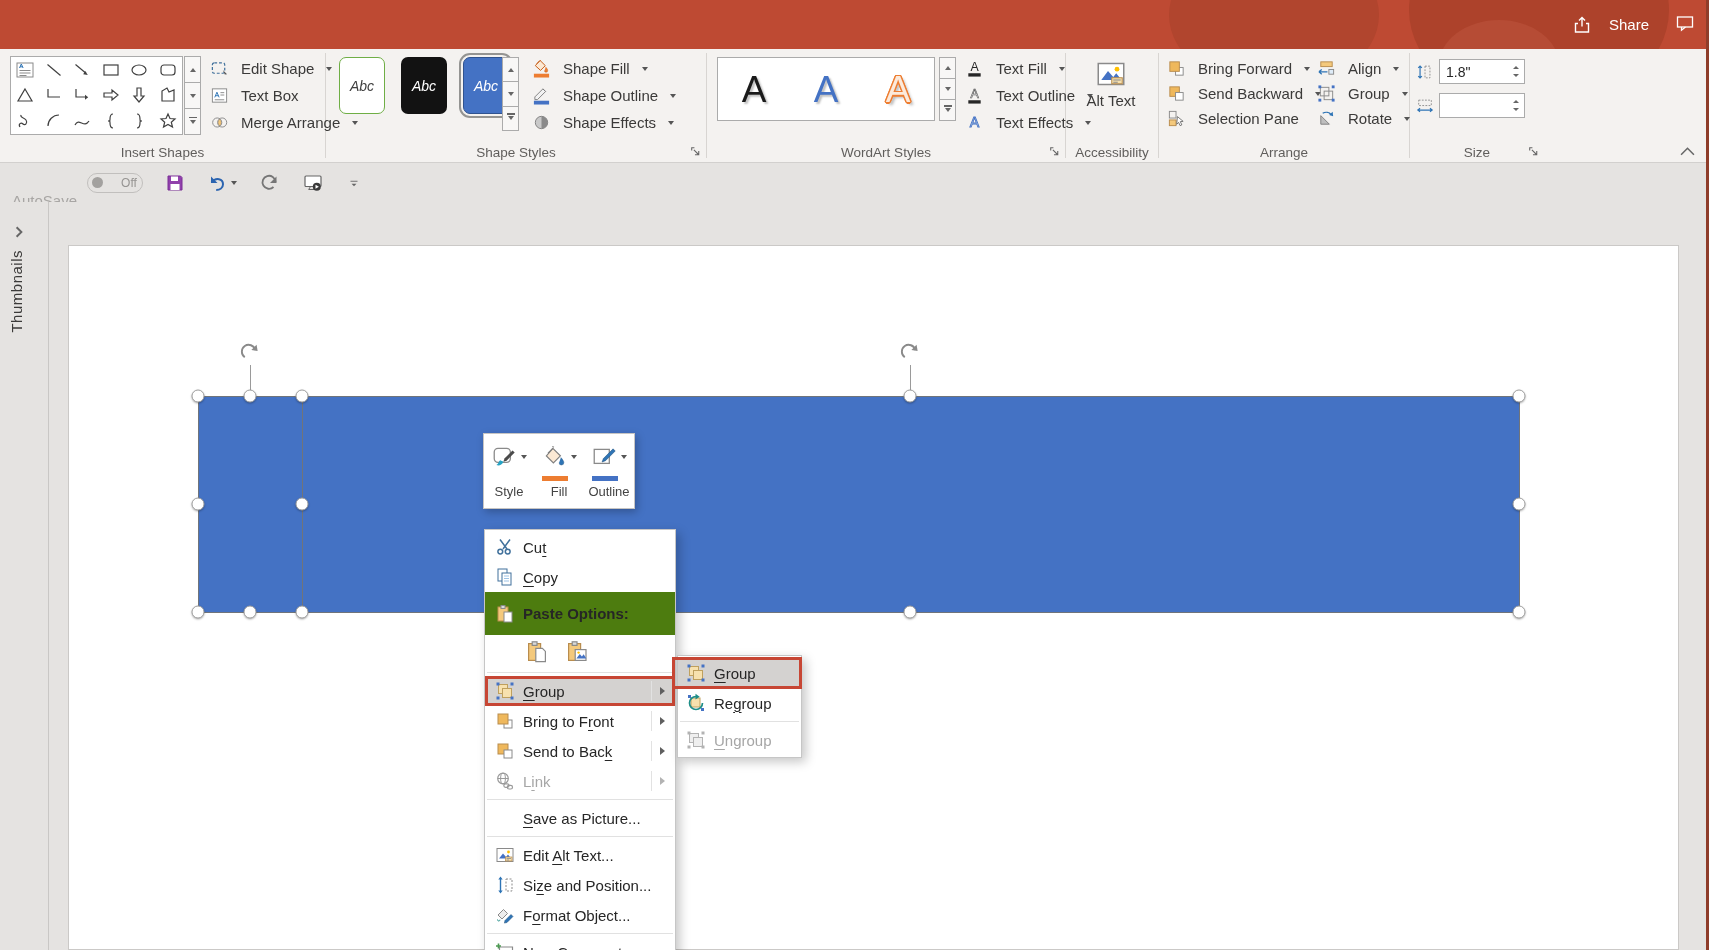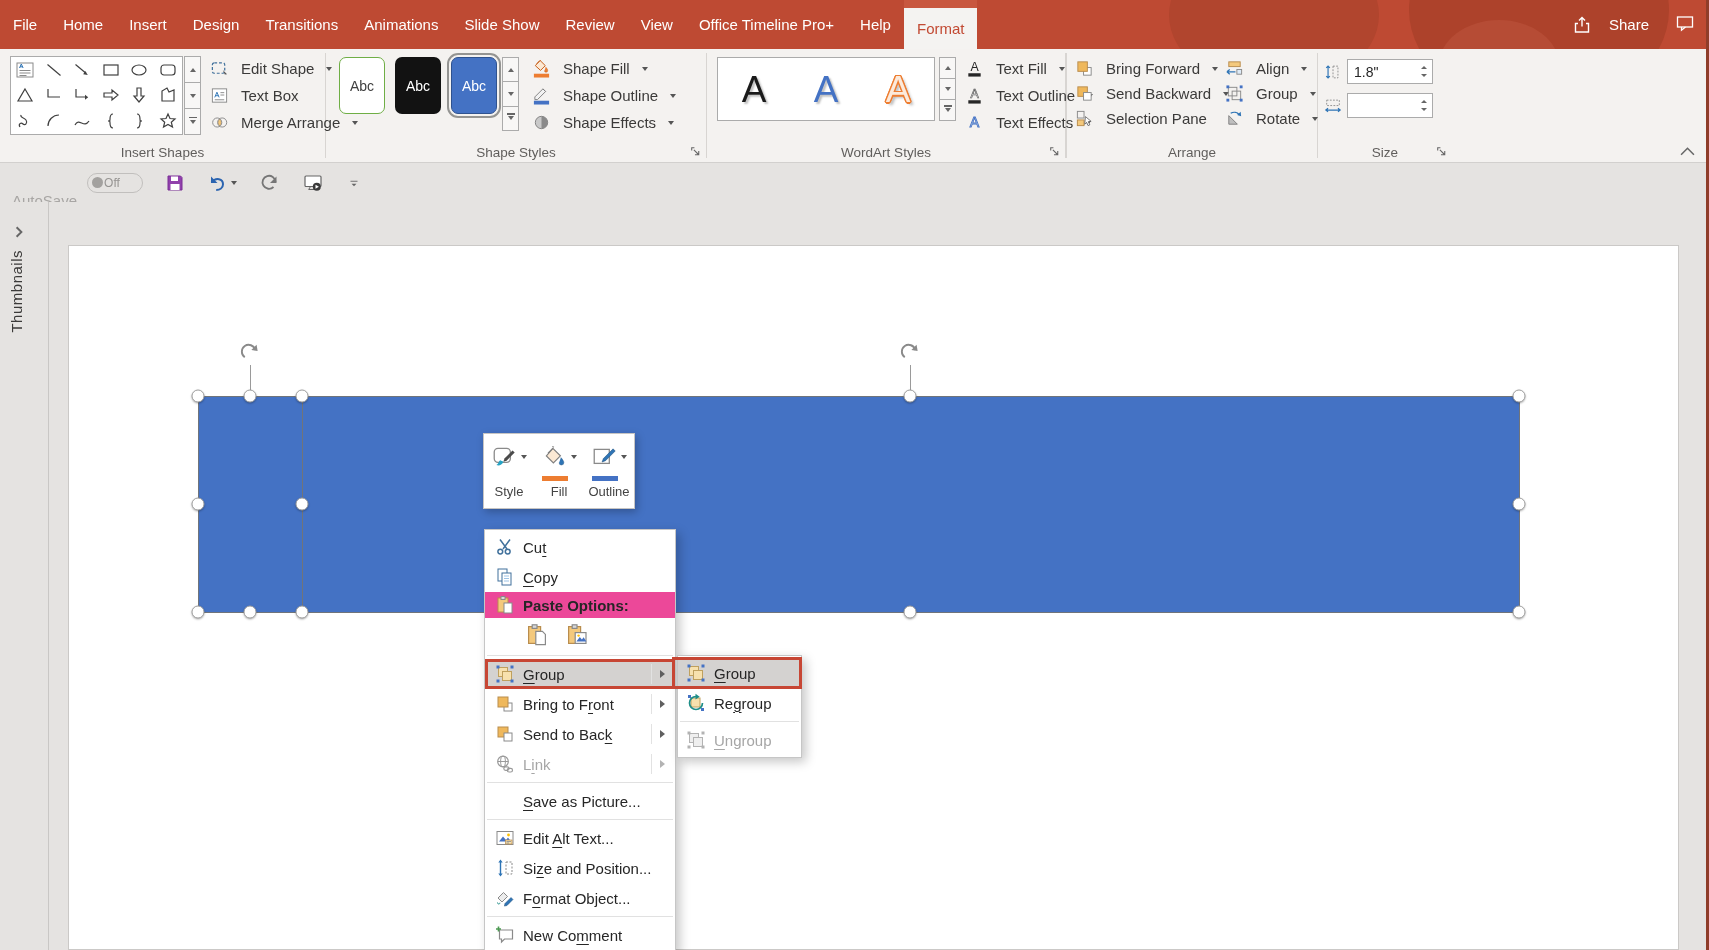--- a/index.html
+++ b/index.html
@@ -42,21 +42,21 @@
   .tri-u { width:0; height:0; border:3.5px solid transparent; border-bottom:4px solid #666; margin-bottom:3px; }
   .tri-d { width:0; height:0; border:3.5px solid transparent; border-top:4px solid #666; margin-top:3px; }
   .tri-more { display:flex; flex-direction:column; align-items:center; }
   .tri-more i { display:block; width:8px; height:1.5px; background:#666; margin-bottom:1.5px; }
 
   .stackcol { position:absolute; top:7px; display:flex; flex-direction:column; justify-content:space-between; height:79px; }
   .sbtn-row { display:flex; align-items:center; gap:12px; height:25px; white-space:nowrap; }
   .sbtn-row .ic { width:19px; height:19px; flex:none; }
   .caret { width:0; height:0; border:3.5px solid transparent; border-top:4px solid #555; margin-top:4px; }
 
-  .style-tiles { position:absolute; left:13px; top:8px; display:flex; gap:10px; }
+  .style-tiles { position:absolute; left:13px; top:8px; display:flex; gap:16px;font-style:italic; }
   .tile { width:46px; height:57px; border-radius:7px; display:flex; align-items:center; justify-content:center; font-size:14px; cursor:default; }
   .tile.v-outline-green { background:#fff; border:1.2px solid #6FAE45; color:#404040; }
   .tile.v-fill-black { background:#121212; color:#fff; }
   .tile.v-fill-blue { background:#4472C4; border:1px solid #2F528F; color:#fff; }
   .tile.selected { outline:2px solid #949492; outline-offset:2px; }
 
   .wa-box { position:absolute; left:10px; top:8px; width:218px; height:64px; background:#fff; border:1px solid #ABABAB; display:flex; align-items:center; justify-content:space-around; }
   .wa { font-size:37px; line-height:1; }
   .wa-black { color:#1a1a1a; text-shadow:2px 2px 2px rgba(0,0,0,.25); }
   .wa-blue { color:#4472C4; text-shadow:2px 2px 2px rgba(0,0,0,.25); }
@@ -74,21 +74,21 @@
   .spinbox input { width:66px; height:100%; border:none; outline:none; font-size:14px; padding-left:6px; font-family:"Liberation Sans",sans-serif; color:#262626; background:transparent; }
   .spin { position:absolute; right:0; top:0; width:17px; height:100%; display:flex; flex-direction:column; }
   .spin span { flex:1; display:flex; align-items:center; justify-content:center; }
   .spin .tri-u { border-width:3px; border-bottom-width:3.5px; margin:0; }
   .spin .tri-d { border-width:3px; border-top-width:3.5px; margin:0; }
   .collapse-chev { position:absolute; right:14px; bottom:6px; width:15px; height:9px; }
 
   
   .qat { position:relative; height:39px; display:flex; align-items:center; }
   .qat .autosave { color:#A8A6A4; font-size:15px; margin-left:12px;margin-top:36px; }
-  .as-pill { width:56px; height:20px; border:1px solid #C1BFBD; border-radius:10px; display:flex; align-items:center; gap:1px; padding-left:4px; margin-left:10px; color:#969492; font-size:12px; }
+  .as-pill { width:56px; height:20px; border:1px solid #C1BFBD; border-radius:10px; display:flex; align-items:center; gap:18px; padding-left:4px; margin-left:10px; color:#969492; font-size:12px; }
   .as-dot { width:11px; height:11px; border-radius:50%; background:#A3A19F; }
   .qat .ic { width:20px; height:20px; }
   .qat-item { display:flex; align-items:center; margin-left:22px; }
 
   
   .workspace { position:relative; width:1709px; height:748px; background:#E5E3E1; }
   .pane-divider { position:absolute; left:48px; top:0; bottom:0; width:1px; background:#C9C7C5; }
   .thumb-chevron { position:absolute; left:13px; top:24px; width:12px; height:12px; }
   .thumb-label { position:absolute; left:8px; top:48px; writing-mode:vertical-rl; transform:rotate(180deg); font-size:15px; color:#3B3A39; letter-spacing:.5px; }
   .slide { position:absolute; left:68px; top:43px; width:1611px; height:705px; background:#fff; border:1px solid #CBC9C7; }
@@ -110,53 +110,39 @@
   .ctxmenu { position:absolute; left:484px; top:327px; width:192px; background:#fff; border:1px solid #C6C6C6; box-shadow:4px 4px 10px rgba(0,0,0,.22); z-index:10; padding:2px 0; font-size:15px; color:#262626; }
   .mrow { position:relative; display:flex; align-items:center; height:30px; padding:0 6px 0 10px; cursor:default; }
   .mrow .mico { width:20px; height:20px; flex:none; margin-right:8px; }
   .mrow.hl { background:#D4D2D0; }
   .mrow.disabled { color:#A6A6A6; }
   .mrow .redbox { position:absolute; inset:0; border:3px solid #C74634; pointer-events:none; }
   .subwrap { margin-left:auto; display:flex; align-items:center; height:20px; border-left:1px solid #E2E2E2; padding-left:8px; }
   .subarrow { width:0; height:0; border:4px solid transparent; border-left:5px solid #5F5F5F; }
   .subarrow.dim { border-left-color:#B3B3B3; }
   .msep { height:1px; background:#E1E1E1; margin:3px 2px; }
-  .mheader { height:26px; background:#ec4899; font-weight:bold; }
+  .mheader { height:43px; background:#4d7c0f; font-weight:bold; }
   .paste-row { height:34px; display:flex; align-items:center; padding-left:38px; gap:12px; }
   .paste-row .pbtn { width:28px; height:28px; display:flex; align-items:center; justify-content:center; }
   .paste-row .ic { width:24px; height:24px; }
 
   
   .submenu { position:absolute; left:677px; top:453px; width:125px; background:#fff; border:1px solid #C6C6C6; box-shadow:4px 4px 10px rgba(0,0,0,.22); z-index:11; padding:2px 0; font-size:15px; color:#262626; }
   .submenu .mrow { padding-left:8px; }
   .submenu .mrow .redbox { left:-6px; right:-1px; top:-1px; bottom:-1px; }
 </style>
 </head>
 <body>
 
 <div id="app">
 
   <div class="titlebar">
     <div class="tb-blob1"></div>
     <div class="tb-blob2"></div>
     <div class="tb-blob3"></div>
-    <div class="tabs" id="menu-tabs">
-        <div class="tab">File</div>
-        <div class="tab">Home</div>
-        <div class="tab">Insert</div>
-        <div class="tab">Design</div>
-        <div class="tab">Transitions</div>
-        <div class="tab">Animations</div>
-        <div class="tab">Slide Show</div>
-        <div class="tab">Review</div>
-        <div class="tab">View</div>
-        <div class="tab">Office Timeline Pro+</div>
-        <div class="tab">Help</div>
-        <div class="tab active">Format</div>
-      </div>
     <div class="tb-right">
       <div class="share">
         <span class="ic">
             <svg viewBox="0 0 20 20">
               <path d="M10 11.5V3M7 5.5l3-3 3 3" stroke="#fff" fill="none" stroke-width="1.4"></path>
               <path d="M6 8.5H3.5V17h13V8.5H14" stroke="#fff" fill="none" stroke-width="1.4"></path>
             </svg>
           </span>
         <span>Share</span>
       </div>
@@ -479,20 +465,35 @@
       <span class="launcher ic">
           <svg viewBox="0 0 12 12">
             <path d="M2.5 5V2.5H5" stroke="#666" fill="none"></path>
             <path d="M4.5 4.5L9 9M9 5.5V9H5.5" stroke="#666" fill="none"></path>
           </svg>
         </span>
     </div>
 
     <div class="rsep"></div>
 
+    <div class="rgroup g-access">
+      <div class="bigbtn">
+        <span class="ic">
+            <svg viewBox="0 0 20 20">
+              <rect x="1.5" y="3" width="17" height="14" fill="#fff" stroke="#8A8A8A"></rect>
+              <path d="M3.5 14l4.5-6 3.5 4 2-2.5 3.5 4.5z" fill="#4472C4"></path>
+              <circle cx="14" cy="6.8" r="1.6" fill="#FFC000"></circle>
+              <rect x="10.5" y="12.5" width="7" height="4" fill="#F7E1AE" stroke="#B98D4E" stroke-width=".7"></rect>
+              <path d="M11.5 14h5M11.5 15.5h3" stroke="#8a8a8a" stroke-width=".8"></path>
+            </svg>
+          </span>
+        <span class="lbl">Alt Text</span>
+      </div>
+      <div class="glabel">Accessibility</div>
+    </div>
 
     <div class="rsep"></div>
 
     <div class="rgroup g-arrange">
       <div class="arr-col" style="left:8px;">
         <div class="sbtn-row">
           <span class="ic">
               <svg viewBox="0 0 20 20">
                 <rect x="9" y="9" width="8" height="8" fill="#fff" stroke="#8A8A8A"></rect>
                 <rect x="3" y="3" width="10" height="10" fill="#EFB85C" stroke="#B98D4E"></rect>

